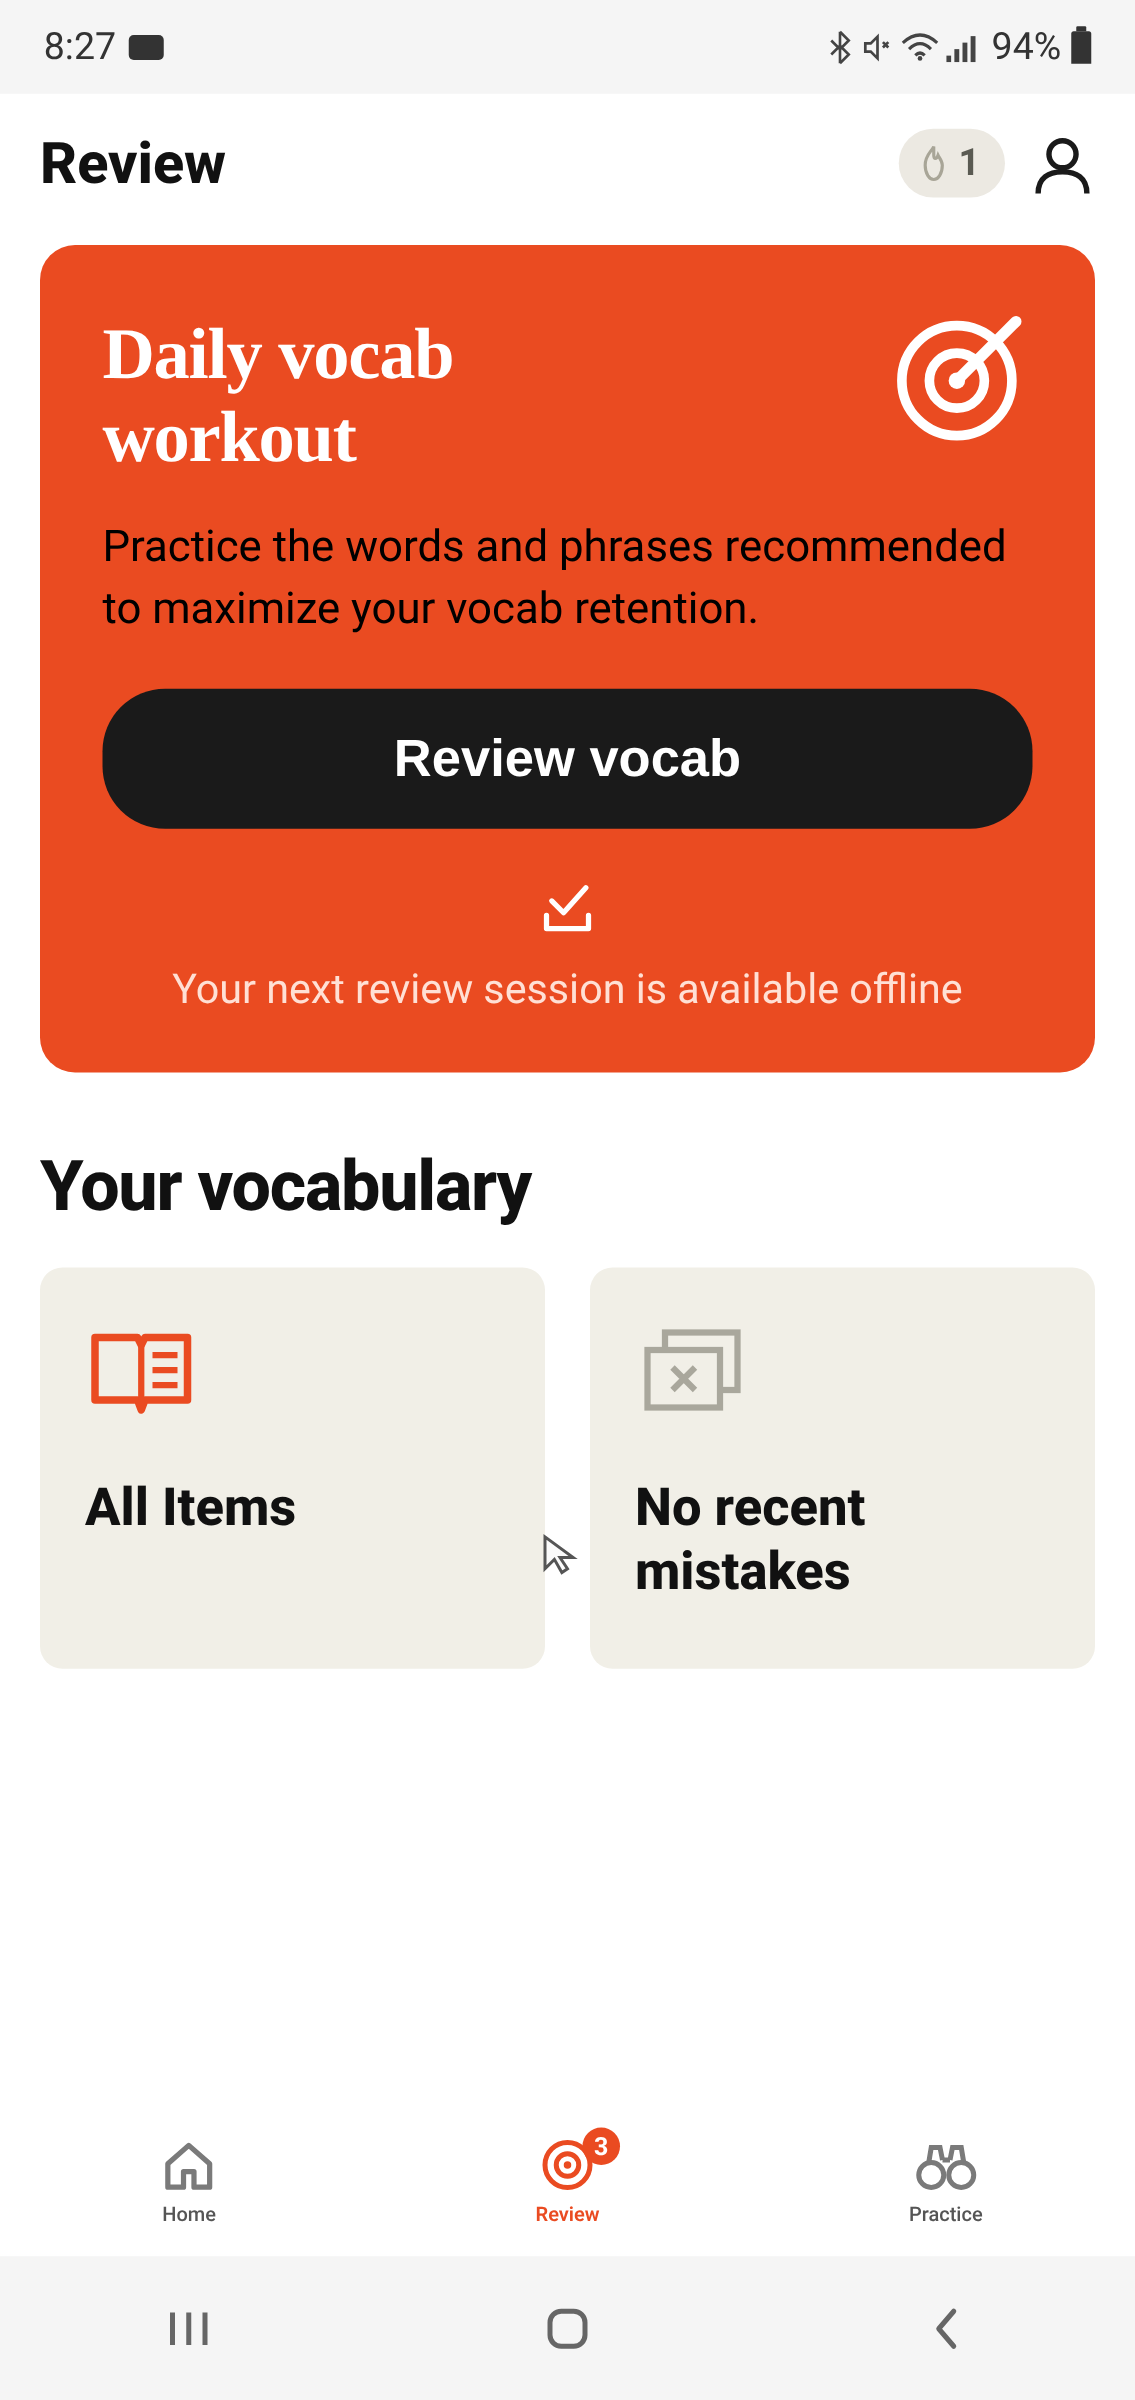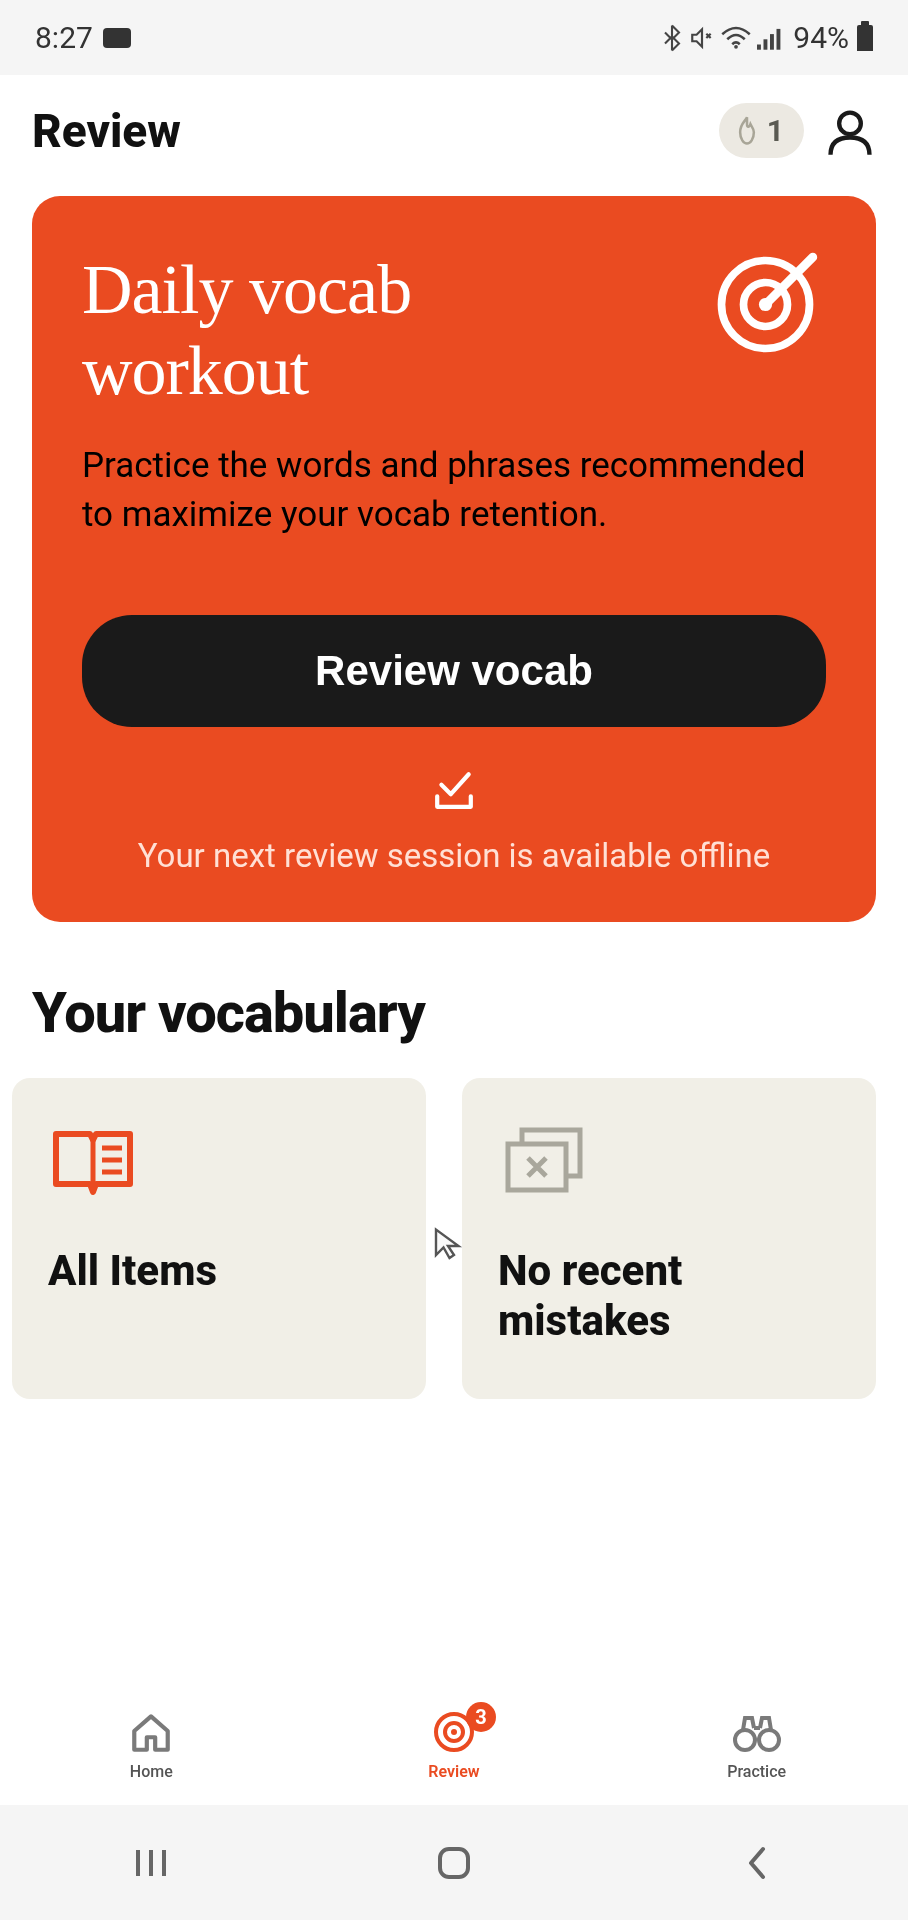--- a/index.html
+++ b/index.html
@@ -19,36 +19,36 @@
   .app-title { font-size: 46px; font-weight: 800; color: #111; }
   .header-right { display: flex; align-items: center; gap: 20px; }
   .streak-badge { display: flex; align-items: center; gap: 6px; background: #ece9e2; border-radius: 40px; padding: 10px 20px 10px 14px; }
   .flame-icon { width: 28px; height: 32px; }
   .streak-count { font-size: 30px; font-weight: 700; color: #5a5a52; }
   .profile-icon { width: 52px; height: 52px; }
 
   
   .workout-card { background: #ea4b21; margin: 18px 32px 0 32px; border-radius: 28px; padding: 54px 50px 44px 50px; color: #fff; position: relative; }
   .card-top { display: flex; justify-content: space-between; align-items: flex-start; }
-  .workout-title { font-family: Georgia, 'Times New Roman', serif; font-size: 70px; font-weight: 400; line-height: 1.15; letter-spacing: -1px; }
+  .workout-title { font-family: Georgia, 'Times New Roman', serif; font-size: 58px; font-weight: 700; line-height: 1.15; letter-spacing: -1px; }
   .target-icon { width: 110px; height: 110px; flex-shrink: 0; margin-top: -6px; }
   .workout-desc { font-size: 35px; line-height: 1.4; margin-top: 30px; color: #000000; }
-  .review-btn { width: 100%; background: #1a1a1a; color: #fff; border: none; border-radius: 50px; padding: 32px 0; font-size: 42px; font-weight: 700; margin-top: 76px; cursor: pointer; }
+  .review-btn { width: 100%; background: #1a1a1a; color: #fff; border: none; border-radius: 50px; padding: 32px 0; font-size: 42px; font-weight: 700; margin-top: 40px; cursor: pointer; }
   .offline-row { display: flex; align-items: center; gap: 24px; margin-top: 42px; flex-direction: column; }
   .download-icon { width: 42px; height: 42px; flex-shrink: 0; }
   .offline-text { font-size: 33px; line-height: 1.3; color: #ffe0d5; }
 
   
   .section-heading { font-size: 56px; font-weight: 800; color: #111; margin: 58px 32px 0 32px; letter-spacing: -1px; }
 
   
   .cursor { position: absolute; left: 430px; top: 1225px; width: 36px; height: 36px; pointer-events: none; }
 
   
-  .vocab-cards { display: flex; gap: 36px; margin: 32px 32px 0 12px; }
+  .vocab-cards { display: flex; gap: 36px; margin: 32px 32px 0 32px; }
   .vocab-card { flex: 1; background: #f1efe7; border-radius: 18px; padding: 44px 36px 52px 36px; min-height: 310px; cursor: pointer; }
   .vocab-card-icon { width: 90px; height: 80px; }
   .vocab-card-title { font-size: 42px; font-weight: 800; color: #111; margin-top: 40px; line-height: 1.2; }
 
   
   .bottom-nav { position: absolute; bottom: 115px; left: 0; right: 0; height: 120px; display: flex; justify-content: space-around; align-items: center; background: #fff; }
   .nav-item { display: flex; flex-direction: column; align-items: center; gap: 8px; cursor: pointer; width: 180px; }
   .nav-icon-wrap { position: relative; width: 56px; height: 44px; display: flex; align-items: center; justify-content: center; }
   .nav-label { font-size: 16px; color: #555; font-weight: 500; }
   .nav-item.active .nav-label { color: #ea4b21; font-weight: 600; }

